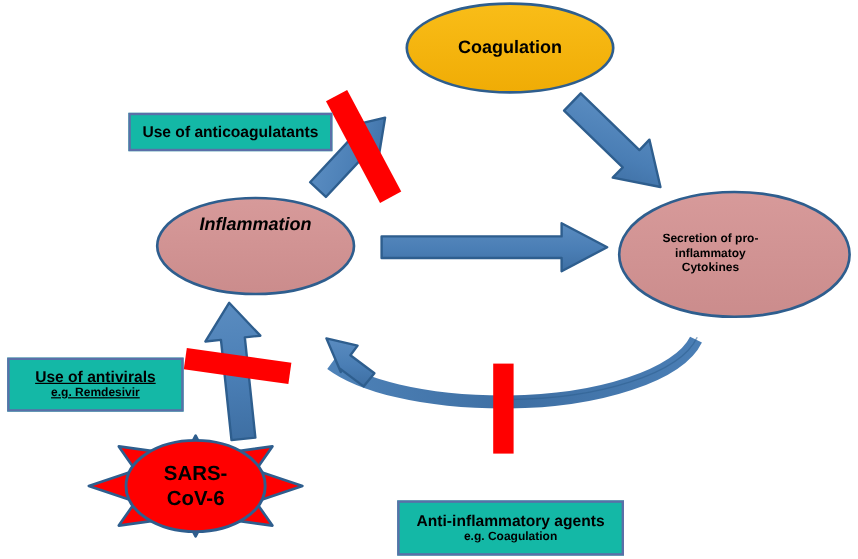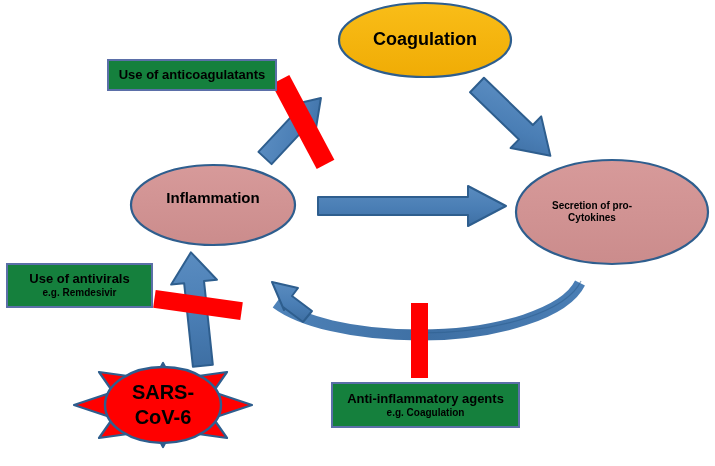--- a/index.html
+++ b/index.html
@@ -39,28 +39,29 @@
     color: #000000;
     pointer-events: none;
     line-height: 1.2;
   }
   .node-label span { display: block; }
 
   
   .tx-box {
     position: absolute;
     box-sizing: border-box;
-    background: #15803d;
+    background: #14b8a6;
     border: 2px solid #5B6FA8;
     display: flex;
     flex-direction: column;
     align-items: center;
     justify-content: center;
     color: #000000;
     font-family: "Liberation Sans", sans-serif;
+    margin-top: 35px;
   }
   .tx-title {
     font-weight: bold;
     font-size: 13px;
     line-height: 1.15;
   }
   .tx-sub {
     font-weight: bold;
     font-size: 10px;
     line-height: 1.15;
@@ -69,21 +70,21 @@
   
   .virus-label {
     position: absolute;
     display: flex;
     flex-direction: column;
     align-items: center;
     justify-content: center;
     text-align: center;
     font-family: "Liberation Sans", sans-serif;
     font-weight: bold;
-    font-size: 20px;
+    font-size: 17px;
     color: #000000;
     line-height: 1.25;
     pointer-events: none;
   }
 </style>
 </head>
 <body>
 
 <div id="canvas">
 
@@ -166,43 +167,44 @@
 
     <g transform="translate(198,305) rotate(8)">
       <rect x="-44" y="-9" width="88" height="18" fill="#FF0000"></rect>
     </g>
 
     <g>
       <rect x="411" y="303" width="17" height="75" fill="#FF0000"></rect>
     </g>
   </svg>
 
-  <div class="node-label" style="left:339px; top:3px; width:172px; height:74px; font-size:18px;">
+  <div class="node-label" style="left:339px; top:3px; width:172px; height:74px; font-size:15px;">
     <span>Coagulation</span>
   </div>
 
-  <div class="node-label" style="left:131px; top:158px; width:164px; height:80px; font-size:15px;">
+  <div class="node-label" style="left:131px; top:148px; width:164px; height:80px; font-size:15px;font-style:italic;">
     <span>Inflammation</span>
   </div>
 
   <div class="node-label" style="left:496px; top:160px; width:192px; height:104px; font-size:10px; flex-direction:column;">
     <span>Secretion of pro-</span>
+    <span>inflammatoy</span>
     <span>Cytokines</span>
   </div>
 
   <div class="virus-label" style="left:105px; top:367px; width:116px; height:76px;">
     <span>SARS-</span>
     <span>CoV-6</span>
   </div>
 
   <div class="tx-box" style="left:107px; top:59px; width:170px; height:32px;">
     <span class="tx-title">Use of anticoagulatants</span>
   </div>
 
-  <div class="tx-box" style="left:6px; top:263px; width:147px; height:45px;">
+  <div class="tx-box" style="left:6px; top:263px; width:147px; height:45px;text-decoration:underline;">
     <span class="tx-title">Use of antivirals</span>
     <span class="tx-sub">e.g. Remdesivir</span>
   </div>
 
   <div class="tx-box" style="left:331px; top:382px; width:189px; height:46px;">
     <span class="tx-title">Anti-inflammatory agents</span>
     <span class="tx-sub">e.g. Coagulation</span>
   </div>
 
 </div>

